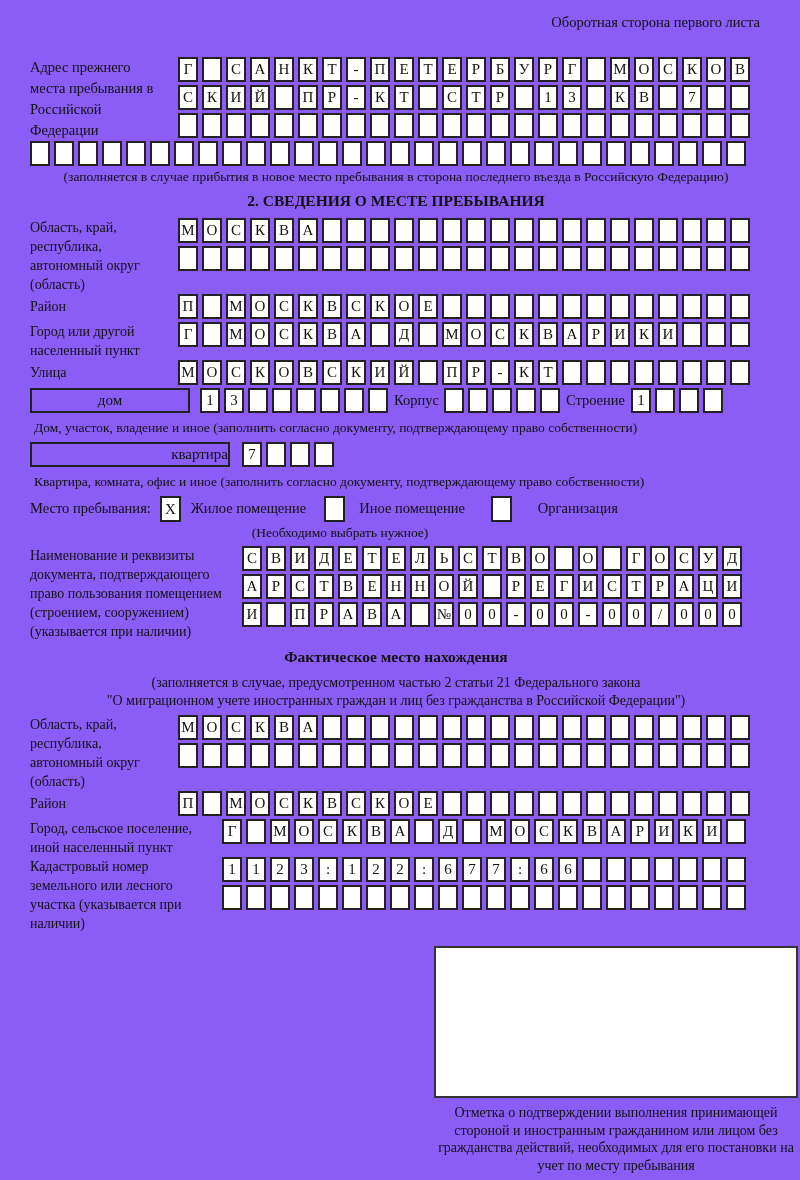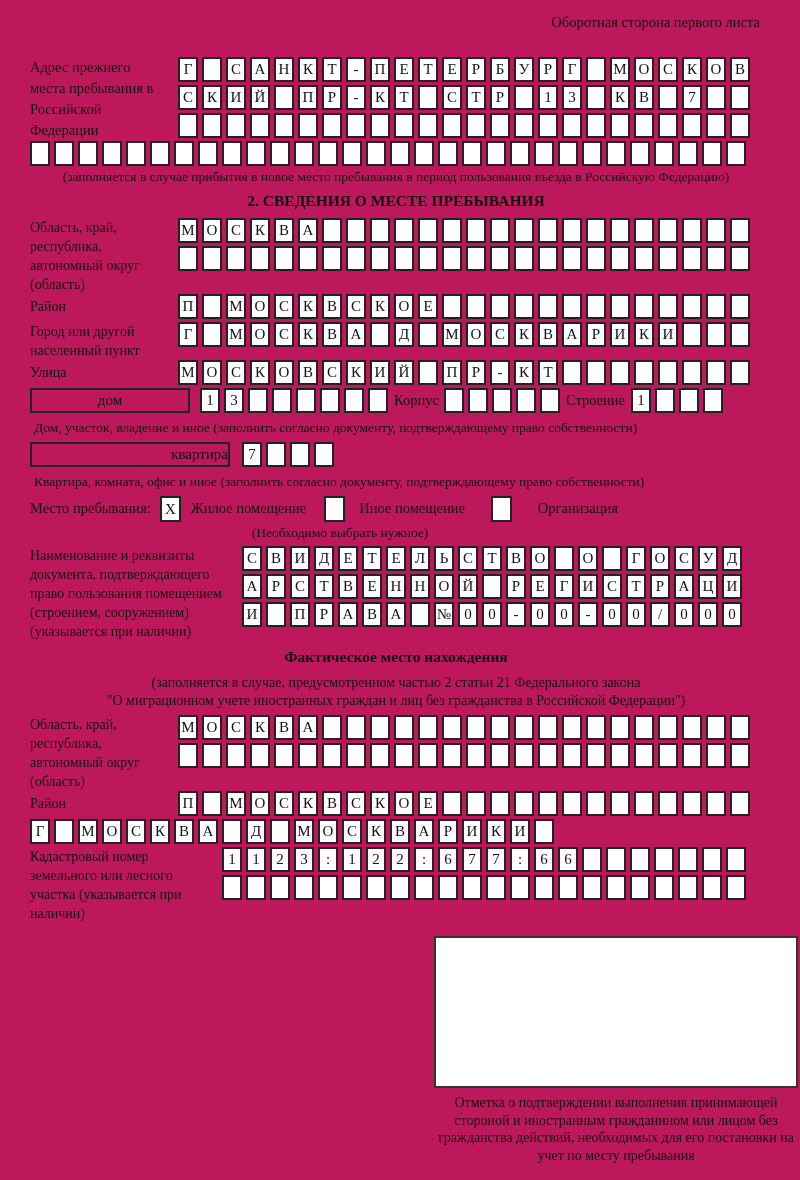--- a/index.html
+++ b/index.html
@@ -2,21 +2,21 @@
 <html lang="ru"><head>
 <meta charset="utf-8">
 <style>
   html,body{margin:0;padding:0;background:#ffffff;}
   .page{
     position:relative;
     width:800px;height:1180px;
     box-sizing:border-box;
     padding:0 38px 0 30px;
     overflow:hidden;
-    background:#be185d;
+    background:#8b5cf6;
     color:#111;
     font-family:"Liberation Serif","DejaVu Serif",serif;
   }
   .side-note{
     text-align:right;
     font-size:14.5px;
     margin:14px 2px 26px 0;
   }
   .field{display:flex;align-items:flex-start;}
   .flabel{
@@ -109,21 +109,21 @@
 
   <div class="field">
     <div class="flabel" style="width:148px;font-size:14.5px;line-height:21px;">Адрес прежнего места пребывания в Российской Федерации</div>
     <div class="rows">
       <div class="boxrow"><span class="cbox">Г</span><span class="cbox"></span><span class="cbox">С</span><span class="cbox">А</span><span class="cbox">Н</span><span class="cbox">К</span><span class="cbox">Т</span><span class="cbox">-</span><span class="cbox">П</span><span class="cbox">Е</span><span class="cbox">Т</span><span class="cbox">Е</span><span class="cbox">Р</span><span class="cbox">Б</span><span class="cbox">У</span><span class="cbox">Р</span><span class="cbox">Г</span><span class="cbox"></span><span class="cbox">М</span><span class="cbox">О</span><span class="cbox">С</span><span class="cbox">К</span><span class="cbox">О</span><span class="cbox">В</span></div>
       <div class="boxrow"><span class="cbox">С</span><span class="cbox">К</span><span class="cbox">И</span><span class="cbox">Й</span><span class="cbox"></span><span class="cbox">П</span><span class="cbox">Р</span><span class="cbox">-</span><span class="cbox">К</span><span class="cbox">Т</span><span class="cbox"></span><span class="cbox">С</span><span class="cbox">Т</span><span class="cbox">Р</span><span class="cbox"></span><span class="cbox">1</span><span class="cbox">3</span><span class="cbox"></span><span class="cbox">К</span><span class="cbox">В</span><span class="cbox"></span><span class="cbox">7</span><span class="cbox"></span><span class="cbox"></span></div>
       <div class="boxrow"><span class="cbox"></span><span class="cbox"></span><span class="cbox"></span><span class="cbox"></span><span class="cbox"></span><span class="cbox"></span><span class="cbox"></span><span class="cbox"></span><span class="cbox"></span><span class="cbox"></span><span class="cbox"></span><span class="cbox"></span><span class="cbox"></span><span class="cbox"></span><span class="cbox"></span><span class="cbox"></span><span class="cbox"></span><span class="cbox"></span><span class="cbox"></span><span class="cbox"></span><span class="cbox"></span><span class="cbox"></span><span class="cbox"></span><span class="cbox"></span></div>
     </div>
   </div>
   <div class="boxrow" style="margin-bottom:2px;"><span class="cbox"></span><span class="cbox"></span><span class="cbox"></span><span class="cbox"></span><span class="cbox"></span><span class="cbox"></span><span class="cbox"></span><span class="cbox"></span><span class="cbox"></span><span class="cbox"></span><span class="cbox"></span><span class="cbox"></span><span class="cbox"></span><span class="cbox"></span><span class="cbox"></span><span class="cbox"></span><span class="cbox"></span><span class="cbox"></span><span class="cbox"></span><span class="cbox"></span><span class="cbox"></span><span class="cbox"></span><span class="cbox"></span><span class="cbox"></span><span class="cbox"></span><span class="cbox"></span><span class="cbox"></span><span class="cbox"></span><span class="cbox"></span><span class="cbox"></span></div>
-  <div class="note center">(заполняется в случае прибытия в новое место пребывания в период пользования въезда в Российскую Федерацию)</div>
+  <div class="note center">(заполняется в случае прибытия в новое место пребывания в сторона последнего въезда в Российскую Федерацию)</div>
 
   <div class="sec-title">2. СВЕДЕНИЯ О МЕСТЕ ПРЕБЫВАНИЯ</div>
 
   <div class="field">
     <div class="flabel" style="width:148px;">Область, край, республика, автономный округ (область)</div>
     <div class="rows">
       <div class="boxrow"><span class="cbox">М</span><span class="cbox">О</span><span class="cbox">С</span><span class="cbox">К</span><span class="cbox">В</span><span class="cbox">А</span><span class="cbox"></span><span class="cbox"></span><span class="cbox"></span><span class="cbox"></span><span class="cbox"></span><span class="cbox"></span><span class="cbox"></span><span class="cbox"></span><span class="cbox"></span><span class="cbox"></span><span class="cbox"></span><span class="cbox"></span><span class="cbox"></span><span class="cbox"></span><span class="cbox"></span><span class="cbox"></span><span class="cbox"></span><span class="cbox"></span></div>
       <div class="boxrow mb0"><span class="cbox"></span><span class="cbox"></span><span class="cbox"></span><span class="cbox"></span><span class="cbox"></span><span class="cbox"></span><span class="cbox"></span><span class="cbox"></span><span class="cbox"></span><span class="cbox"></span><span class="cbox"></span><span class="cbox"></span><span class="cbox"></span><span class="cbox"></span><span class="cbox"></span><span class="cbox"></span><span class="cbox"></span><span class="cbox"></span><span class="cbox"></span><span class="cbox"></span><span class="cbox"></span><span class="cbox"></span><span class="cbox"></span><span class="cbox"></span></div>
     </div>
   </div>
@@ -190,20 +190,21 @@
       <div class="boxrow mb0"><span class="cbox"></span><span class="cbox"></span><span class="cbox"></span><span class="cbox"></span><span class="cbox"></span><span class="cbox"></span><span class="cbox"></span><span class="cbox"></span><span class="cbox"></span><span class="cbox"></span><span class="cbox"></span><span class="cbox"></span><span class="cbox"></span><span class="cbox"></span><span class="cbox"></span><span class="cbox"></span><span class="cbox"></span><span class="cbox"></span><span class="cbox"></span><span class="cbox"></span><span class="cbox"></span><span class="cbox"></span><span class="cbox"></span><span class="cbox"></span></div>
     </div>
   </div>
 
   <div class="field">
     <div class="flabel" style="width:148px;line-height:25px;">Район</div>
     <div class="boxrow"><span class="cbox">П</span><span class="cbox"></span><span class="cbox">М</span><span class="cbox">О</span><span class="cbox">С</span><span class="cbox">К</span><span class="cbox">В</span><span class="cbox">С</span><span class="cbox">К</span><span class="cbox">О</span><span class="cbox">Е</span><span class="cbox"></span><span class="cbox"></span><span class="cbox"></span><span class="cbox"></span><span class="cbox"></span><span class="cbox"></span><span class="cbox"></span><span class="cbox"></span><span class="cbox"></span><span class="cbox"></span><span class="cbox"></span><span class="cbox"></span><span class="cbox"></span></div>
   </div>
 
   <div class="field">
+    <div class="flabel" style="width:192px;">Город, сельское поселение, иной населенный пункт</div>
     <div class="boxrow"><span class="cbox">Г</span><span class="cbox"></span><span class="cbox">М</span><span class="cbox">О</span><span class="cbox">С</span><span class="cbox">К</span><span class="cbox">В</span><span class="cbox">А</span><span class="cbox"></span><span class="cbox">Д</span><span class="cbox"></span><span class="cbox">М</span><span class="cbox">О</span><span class="cbox">С</span><span class="cbox">К</span><span class="cbox">В</span><span class="cbox">А</span><span class="cbox">Р</span><span class="cbox">И</span><span class="cbox">К</span><span class="cbox">И</span><span class="cbox"></span></div>
   </div>
 
   <div class="field">
     <div class="flabel" style="width:192px;">Кадастровый номер земельного или лесного участка (указывается при наличии)</div>
     <div class="rows">
       <div class="boxrow"><span class="cbox">1</span><span class="cbox">1</span><span class="cbox">2</span><span class="cbox">3</span><span class="cbox">:</span><span class="cbox">1</span><span class="cbox">2</span><span class="cbox">2</span><span class="cbox">:</span><span class="cbox">6</span><span class="cbox">7</span><span class="cbox">7</span><span class="cbox">:</span><span class="cbox">6</span><span class="cbox">6</span><span class="cbox"></span><span class="cbox"></span><span class="cbox"></span><span class="cbox"></span><span class="cbox"></span><span class="cbox"></span><span class="cbox"></span></div>
       <div class="boxrow mb0"><span class="cbox"></span><span class="cbox"></span><span class="cbox"></span><span class="cbox"></span><span class="cbox"></span><span class="cbox"></span><span class="cbox"></span><span class="cbox"></span><span class="cbox"></span><span class="cbox"></span><span class="cbox"></span><span class="cbox"></span><span class="cbox"></span><span class="cbox"></span><span class="cbox"></span><span class="cbox"></span><span class="cbox"></span><span class="cbox"></span><span class="cbox"></span><span class="cbox"></span><span class="cbox"></span><span class="cbox"></span></div>
     </div>
   </div>

